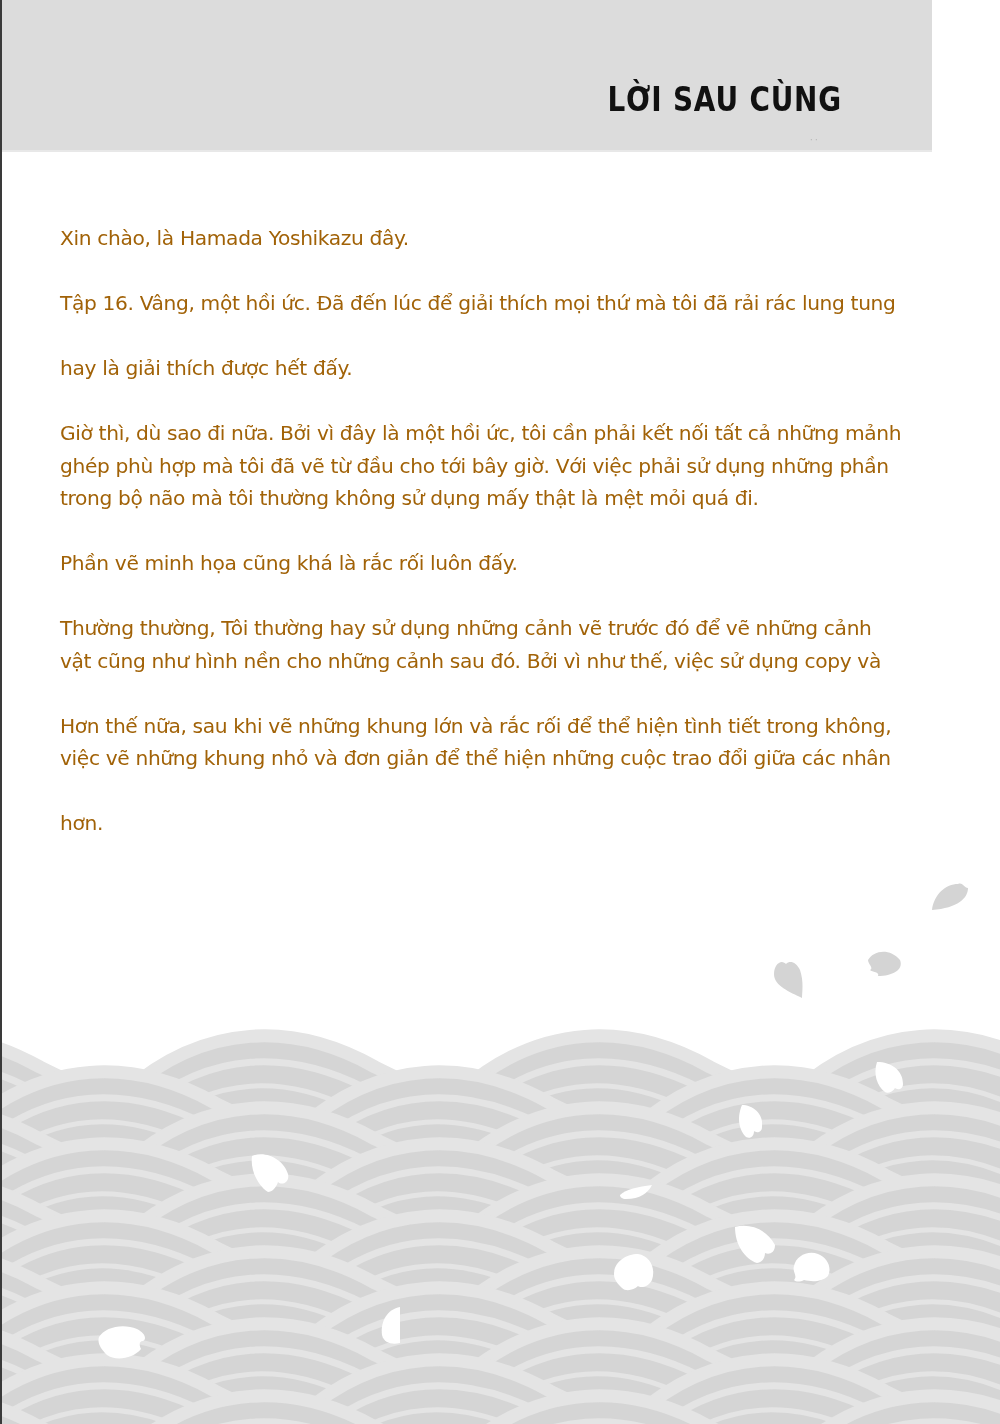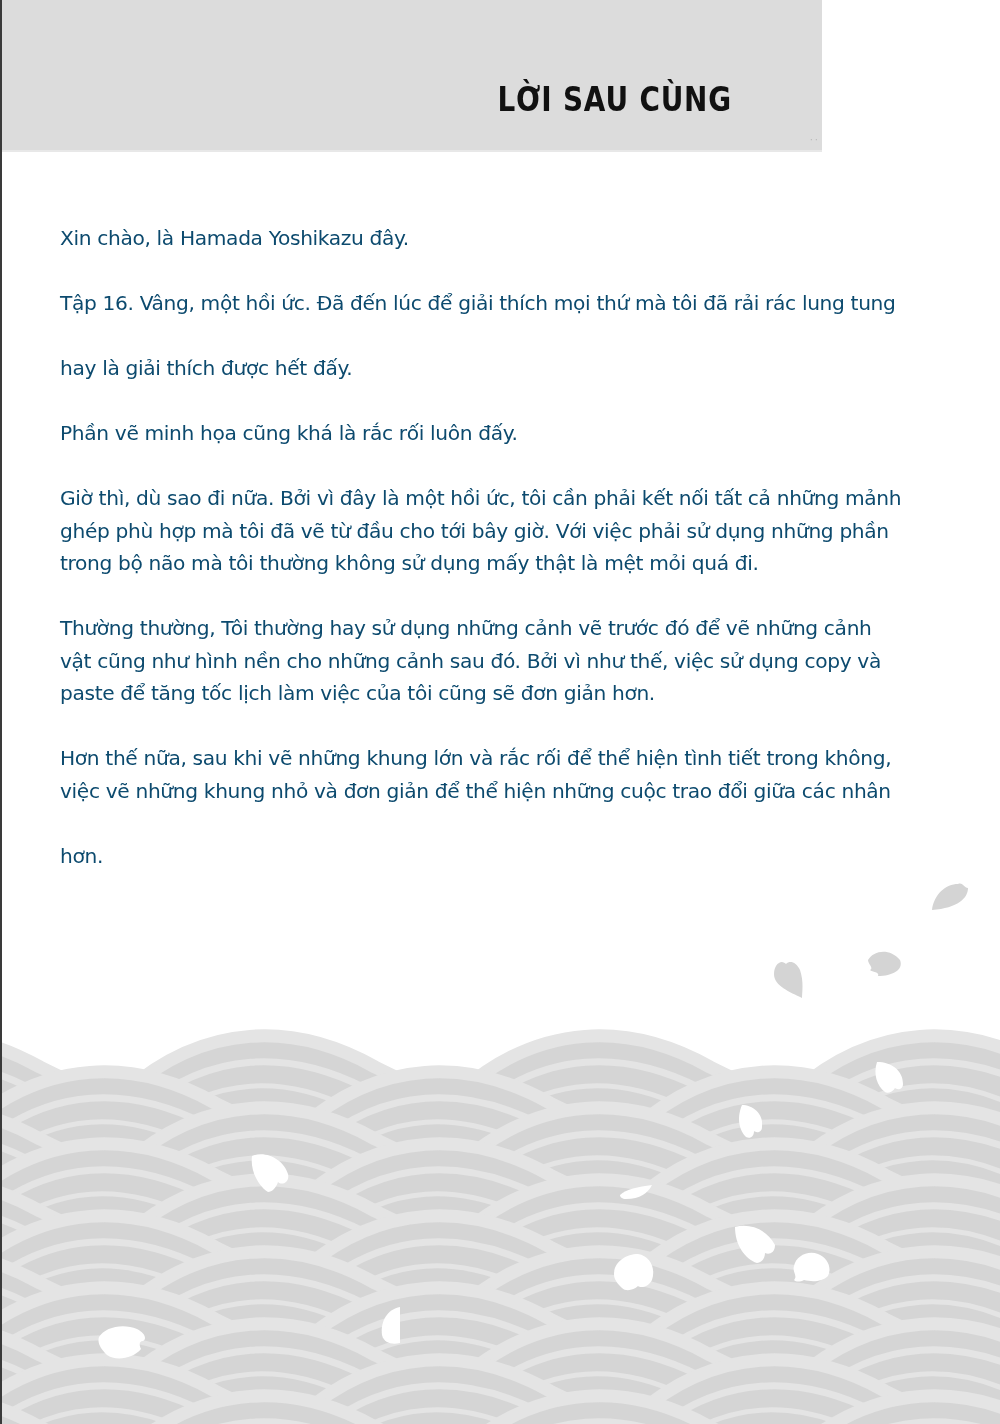--- a/index.html
+++ b/index.html
@@ -6,38 +6,38 @@
   body {
     width: 1000px; height: 1424px; position: relative; overflow: hidden;
     background: #ffffff;
     font-family: "DejaVu Sans", sans-serif;
   }
   .left-edge {
     position: absolute; left: 0; top: 0; width: 2px; height: 1424px;
     background: #3a3a3a; z-index: 10;
   }
   .header {
-    position: absolute; left: 2px; top: 0; width: 820px; height: 150px;
+    position: absolute; left: 2px; top: 0; width: 930px; height: 150px;
     background: #dcdcdc;
     border-bottom: 2px solid #e8e8e8;
   }
   .header-title {
     position: absolute; right: 90px; top: 82px;
     font-family: "DejaVu Sans", sans-serif;
     font-weight: bold; font-size: 34px; letter-spacing: 1px;
     color: #111; transform: scaleX(0.82); transform-origin: right center;
     line-height: 1;
   }
   .header-dots {
     position: absolute; left: 808px; top: 136px; font-size: 8px; color: #b0b0b0;
   }
   .content {
     position: absolute; left: 60px; top: 222px; width: 890px;
     font-family: "DejaVu Sans", sans-serif; font-size: 20.2px;
-    line-height: 32.5px; color: #0c4a6e;
+    line-height: 32.5px; color: #a16207;
     letter-spacing: -0.35px;
   }
   .content p { margin: 0 0 32.5px 0; }
   .wave-area { position: absolute; left: 0; top: 1010px; width: 1000px; height: 414px; }
   .petal { position: absolute; }
 </style>
 </head>
 <body>
 
 <div class="left-edge"></div>
@@ -50,31 +50,30 @@
 <div class="content">
   <p>
     <span>Xin chào, là Hamada Yoshikazu đây.</span>
   </p>
   <p>
     <span>Tập 16. Vâng, một hồi ức. Đã đến lúc để giải thích mọi thứ mà tôi đã rải rác lung tung</span><br>
     <br>
     <span>hay là giải thích được hết đấy.</span>
   </p>
   <p>
-    <span>Phần vẽ minh họa cũng khá là rắc rối luôn đấy.</span>
-  </p>
-  <p>
     <span>Giờ thì, dù sao đi nữa. Bởi vì đây là một hồi ức, tôi cần phải kết nối tất cả những mảnh</span><br>
     <span>ghép phù hợp mà tôi đã vẽ từ đầu cho tới bây giờ. Với việc phải sử dụng những phần</span><br>
     <span>trong bộ não mà tôi thường không sử dụng mấy thật là mệt mỏi quá đi.</span>
   </p>
   <p>
+    <span>Phần vẽ minh họa cũng khá là rắc rối luôn đấy.</span>
+  </p>
+  <p>
     <span>Thường thường, Tôi thường hay sử dụng những cảnh vẽ trước đó để vẽ những cảnh</span><br>
     <span>vật cũng như hình nền cho những cảnh sau đó. Bởi vì như thế, việc sử dụng copy và</span><br>
-    <span>paste để tăng tốc lịch làm việc của tôi cũng sẽ đơn giản hơn.</span>
   </p>
   <p>
     <span>Hơn thế nữa, sau khi vẽ những khung lớn và rắc rối để thể hiện tình tiết trong không,</span><br>
     <span>việc vẽ những khung nhỏ và đơn giản để thể hiện những cuộc trao đổi giữa các nhân</span><br>
     <br>
     <span>hơn.</span>
   </p>
 </div>
 
 <svg class="wave-area" viewBox="0 0 1000 414" width="1000" height="414" xmlns="http://www.w3.org/2000/svg">

